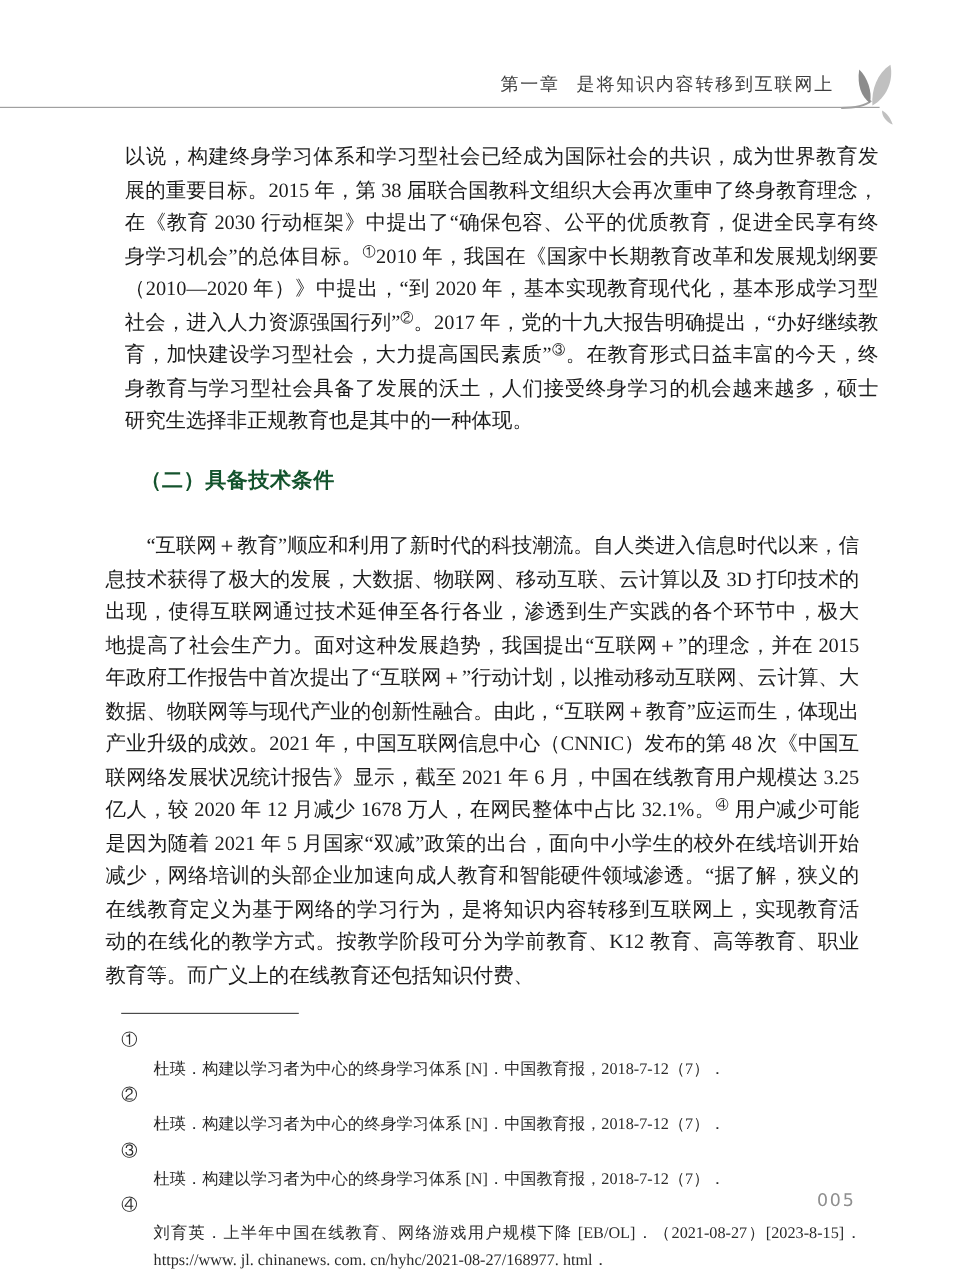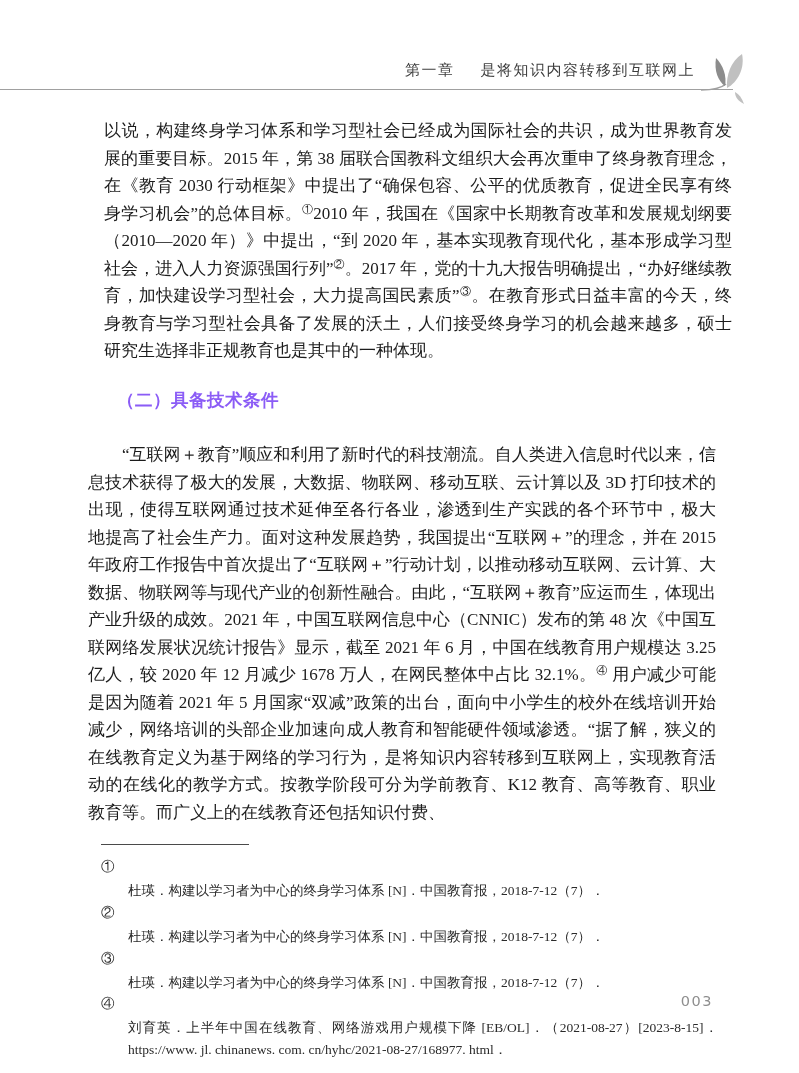--- a/index.html
+++ b/index.html
@@ -21,21 +21,21 @@
     font-family:"Liberation Serif","DejaVu Serif",serif;
   }
   
   .running-head{
     position:absolute;top:61px;left:0;width:695px;
     text-align:right;
     font-size:15px;color:var(--header-text);
     letter-spacing:1.5px;
     white-space:nowrap;
   }
-  .chapter-label{margin-right:26px;}
+  .chapter-label{margin-right:14px;}
   .header-rule{
     position:absolute;top:89px;left:0;width:733px;height:0;
     border-top:1.6px solid var(--header-rule);
   }
   .leaf{position:absolute;left:699px;top:48px;}
   
   .content{position:absolute;left:88px;top:117px;width:628px;}
   .para{
     margin:0;
     font-size:17px;line-height:27.5px;
@@ -43,21 +43,21 @@
     text-align:justify;
     text-indent:2em;
   }
   .para.no-indent{text-indent:0;margin-left:16px;}
   .para-1{position:absolute;top:0;left:0;width:628px;}
   .section-heading{
     position:absolute;top:271px;left:0;width:628px;
     margin:0;padding-left:29px;
     font-family:"Liberation Sans","DejaVu Sans",sans-serif;
     font-weight:700;font-size:17.5px;line-height:24px;
-    color:#8b5cf6;letter-spacing:0.5px;
+    color:#14532d;letter-spacing:0.5px;
   }
   .para-2{position:absolute;top:324px;left:0;width:628px;}
   .fn-ref{
     font-size:11px;
     line-height:0;
     vertical-align:6px;
   }
   
   .footnotes{position:absolute;left:88px;top:844px;width:630px;}
   .fn-rule{
@@ -120,15 +120,15 @@
           <span class="fn-marker">③</span>
           <span class="fn-text">杜瑛．构建以学习者为中心的终身学习体系 [N]．中国教育报，2018-7-12（7）．</span>
         </div>
         <div class="fn-item">
           <span class="fn-marker">④</span>
           <span class="fn-text">刘育英．上半年中国在线教育、网络游戏用户规模下降 [EB/OL]．（2021-08-27）[2023-8-15]．https://www. jl. chinanews. com. cn/hyhc/2021-08-27/168977. html．</span>
         </div>
       </div>
   </footer>
 
-  <div class="page-number">003</div>
+  <div class="page-number">005</div>
 
 </div>
 
 </body></html>

